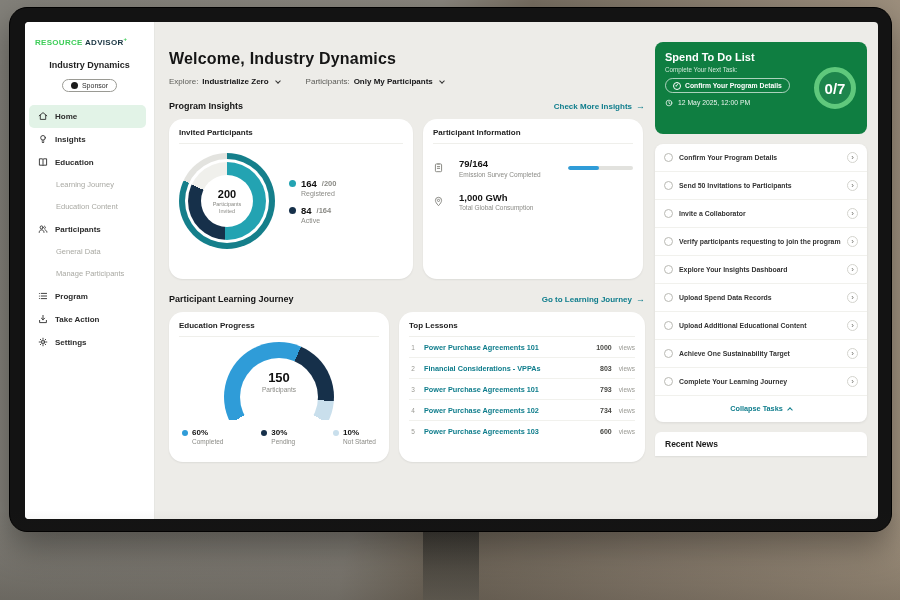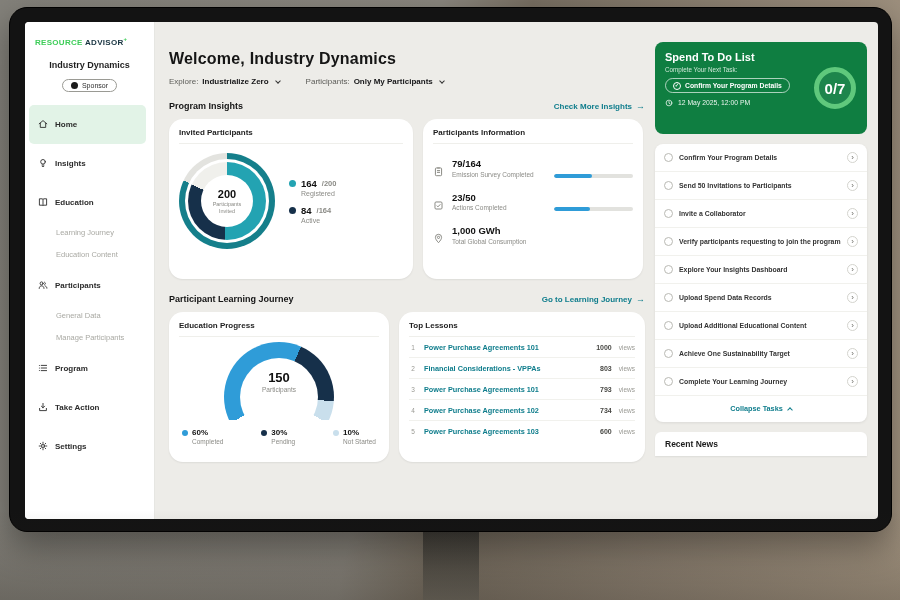--- a/index.html
+++ b/index.html
@@ -24,21 +24,21 @@
   .logo{padding-left:10px;font-size:8px;font-weight:700;letter-spacing:.3px;white-space:nowrap;}
   .logo-primary{color:var(--green);}
   .logo-secondary{color:#16323f;}
   .logo-plus{color:var(--green);font-size:6px;}
   .org-name{text-align:center;font-size:9px;font-weight:700;color:#1f1f1f;margin-top:13px;}
   .sponsor-wrap{text-align:center;margin-top:5px;}
   .sponsor-badge{display:inline-flex;align-items:center;gap:4px;border:1px solid #9a9a94;
     border-radius:9px;padding:2px 8px;font-size:7px;color:#2e2e2e;cursor:pointer;}
   .sponsor-dot{width:7px;height:7px;border-radius:50%;background:#1b1b1b;}
   .nav{margin-top:12px;}
-  .nav-item{height:39px;display:flex;align-items:center;gap:7px;padding:0 8px 0 12px;
+  .nav-item{height:23px;display:flex;align-items:center;gap:7px;padding:0 8px 0 12px;
     font-size:8px;font-weight:700;color:#2c2c2c;cursor:pointer;}
   .nav-item.sub{padding-left:31px;font-weight:400;color:#a9a9a3;font-size:7.5px;height:22px;}
   .nav-item.active{background:#e2f3e7;border-radius:5px;margin:0 8px 0 4px;padding-left:8px;}
   .nav-icon{width:11px;height:11px;display:flex;align-items:center;justify-content:center;color:#2c2c2c;}
   .nav-icon svg{width:10px;height:10px;}
 
   
   .main{position:absolute;left:130px;top:0;width:500px;height:100%;padding:28px 10px 0 14px;}
   .title{font-size:16px;font-weight:700;color:#151515;letter-spacing:.2px;}
   .filters{display:flex;gap:26px;margin-top:9px;align-items:center;}
@@ -68,21 +68,21 @@
   .d-center{inset:22px;background:#fff;display:flex;flex-direction:column;align-items:center;justify-content:center;text-align:center;}
   .d-val{font-size:11px;font-weight:700;color:#101010;}
   .d-lab{font-size:5.5px;color:#8b8b86;margin-top:1px;line-height:1.25;width:42px;}
   .legend-entry{margin:8px 0;}
   .legend-top{display:flex;align-items:center;gap:5px;}
   .legend-dot{width:7px;height:7px;border-radius:50%;flex:none;}
   .legend-val{font-size:9.5px;font-weight:700;color:#121212;}
   .legend-suffix{font-size:7.5px;font-weight:600;color:#8b8b86;}
   .legend-label{font-size:7px;color:#8b8b86;margin:1px 0 0 12px;}
 
-  .info-row{display:flex;align-items:flex-end;gap:7px;margin-top:14px;}
+  .info-row{display:flex;align-items:center;gap:14px;margin-top:14px;}
   .info-icon{width:12px;height:12px;color:#8a8a84;flex:none;display:flex;align-items:center;}
   .info-icon svg{width:11px;height:11px;}
   .info-text{width:95px;flex:none;}
   .info-val{font-size:9.5px;font-weight:700;color:#121212;}
   .info-lab{font-size:6.5px;color:#8b8b86;margin-top:1.5px;}
   .info-bar{flex:1;height:4px;border-radius:2px;background:#e2e2de;overflow:hidden;}
   .info-bar-fill{height:100%;border-radius:2px;background:#2f9cd8;}
 
   .gauge-wrap{display:flex;justify-content:center;margin-top:5px;align-items:flex-end;}
   .gauge{position:relative;width:110px;height:78px;overflow:hidden;}
@@ -283,55 +283,40 @@
                       <span class="legend-val">84</span>
                       <span class="legend-suffix">/164</span>
                     </div>
                     <div class="legend-label">Active</div>
                   </div>
                 </div>
             </div>
           </div>
 
           <div class="card card-info">
-            <div class="card-title">Participants Information</div>
+            <div class="card-title">Participant Information</div>
             <div id="info-rows">
                 <div class="info-row">
                   <span class="info-icon">
                     <svg viewBox="0 0 10 10" fill="none" stroke="currentColor" stroke-width="0.9" stroke-linejoin="round">
                       <rect x="2.2" y="1.8" width="5.6" height="7" rx="0.8"></rect>
                       <path d="M3.8 1.8h2.4M3.6 4.2h2.8M3.6 5.8h2.8"></path>
                     </svg>
                   </span>
                   <div class="info-text">
                     <div class="info-val">79/164</div>
                     <div class="info-lab">Emission Survey Completed</div>
                   </div>
                   <div class="info-bar">
                     <div class="info-bar-fill" style="width: 48%; background: rgb(47, 156, 216);"></div>
                   </div>
                 </div>
                 <div class="info-row">
                   <span class="info-icon">
                     <svg viewBox="0 0 10 10" fill="none" stroke="currentColor" stroke-width="0.9" stroke-linejoin="round">
-                      <rect x="1.8" y="1.8" width="6.4" height="6.4" rx="1"></rect>
-                      <path d="M3.4 5.1 4.5 6.2 6.7 3.9"></path>
-                    </svg>
-                  </span>
-                  <div class="info-text">
-                    <div class="info-val">23/50</div>
-                    <div class="info-lab">Actions Completed</div>
-                  </div>
-                  <div class="info-bar">
-                    <div class="info-bar-fill" style="width: 46%; background: rgb(47, 156, 216);"></div>
-                  </div>
-                </div>
-                <div class="info-row">
-                  <span class="info-icon">
-                    <svg viewBox="0 0 10 10" fill="none" stroke="currentColor" stroke-width="0.9" stroke-linejoin="round">
                       <path d="M5 8.8C6.8 6.8 7.8 5.3 7.8 4a2.8 2.8 0 1 0-5.6 0c0 1.3 1 2.8 2.8 4.8z"></path>
                       <circle cx="5" cy="4" r="1"></circle>
                     </svg>
                   </span>
                   <div class="info-text">
                     <div class="info-val">1,000 GWh</div>
                     <div class="info-lab">Total Global Consumption</div>
                   </div>
                 </div>
               </div>

